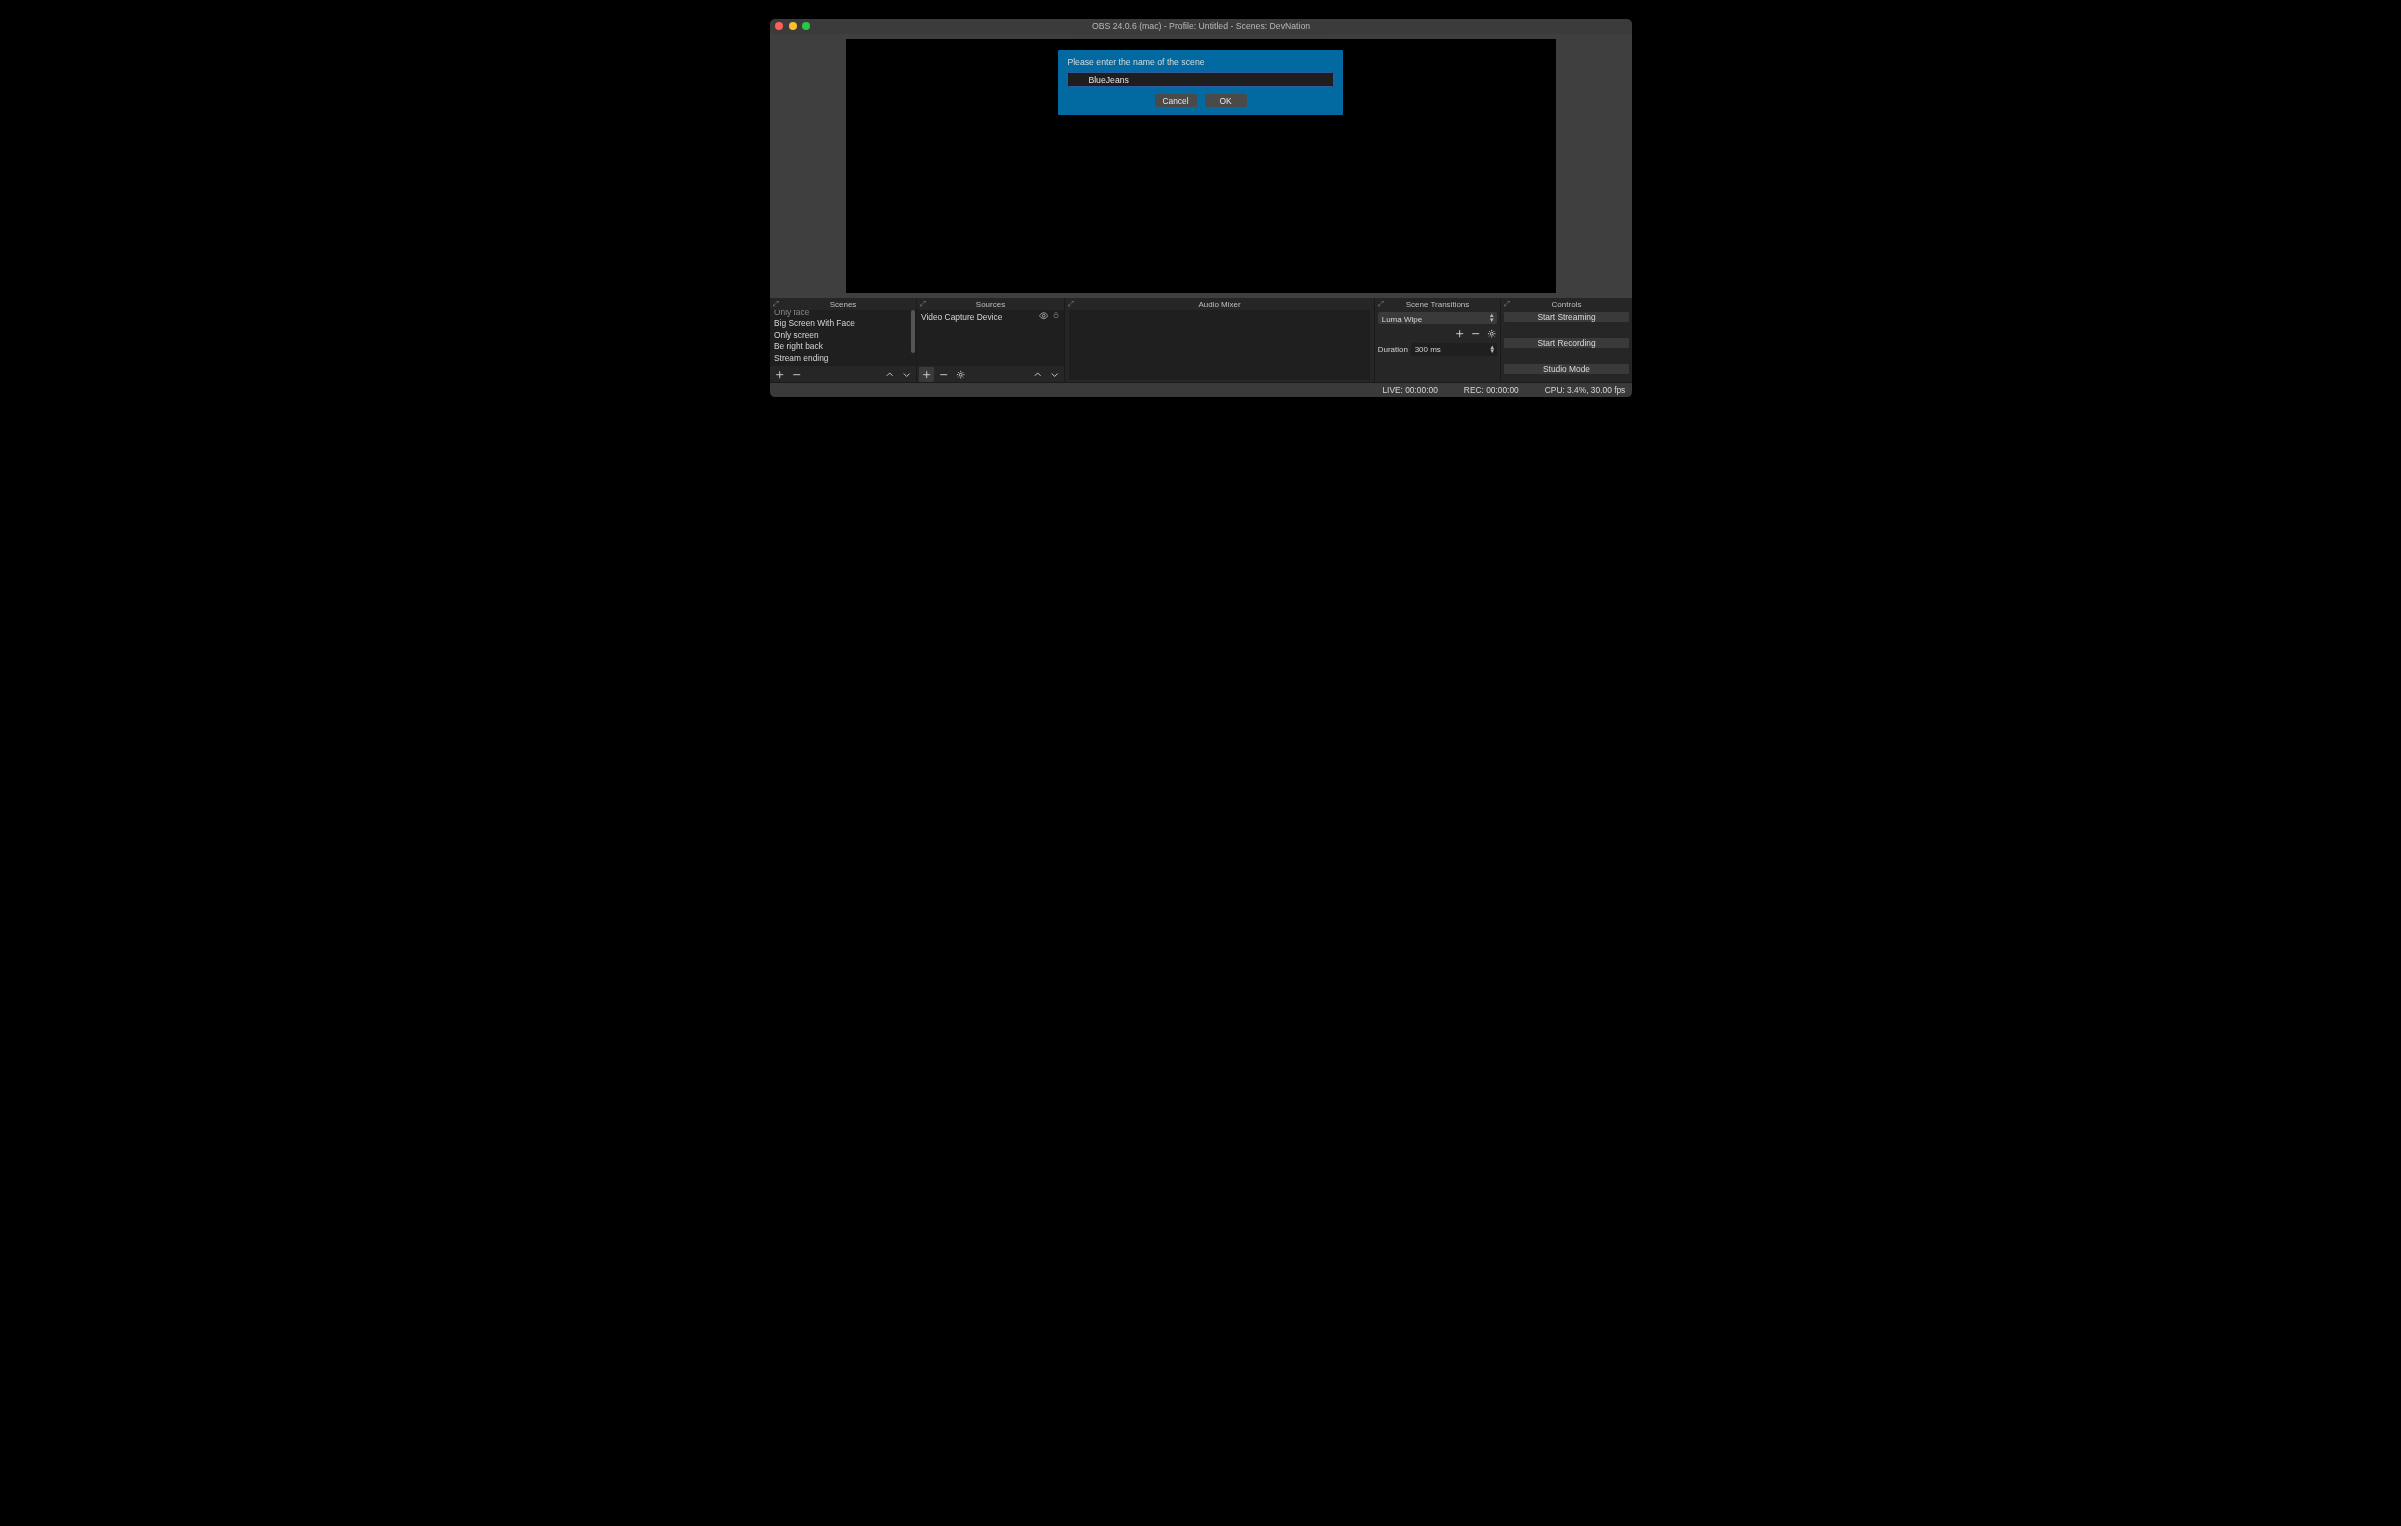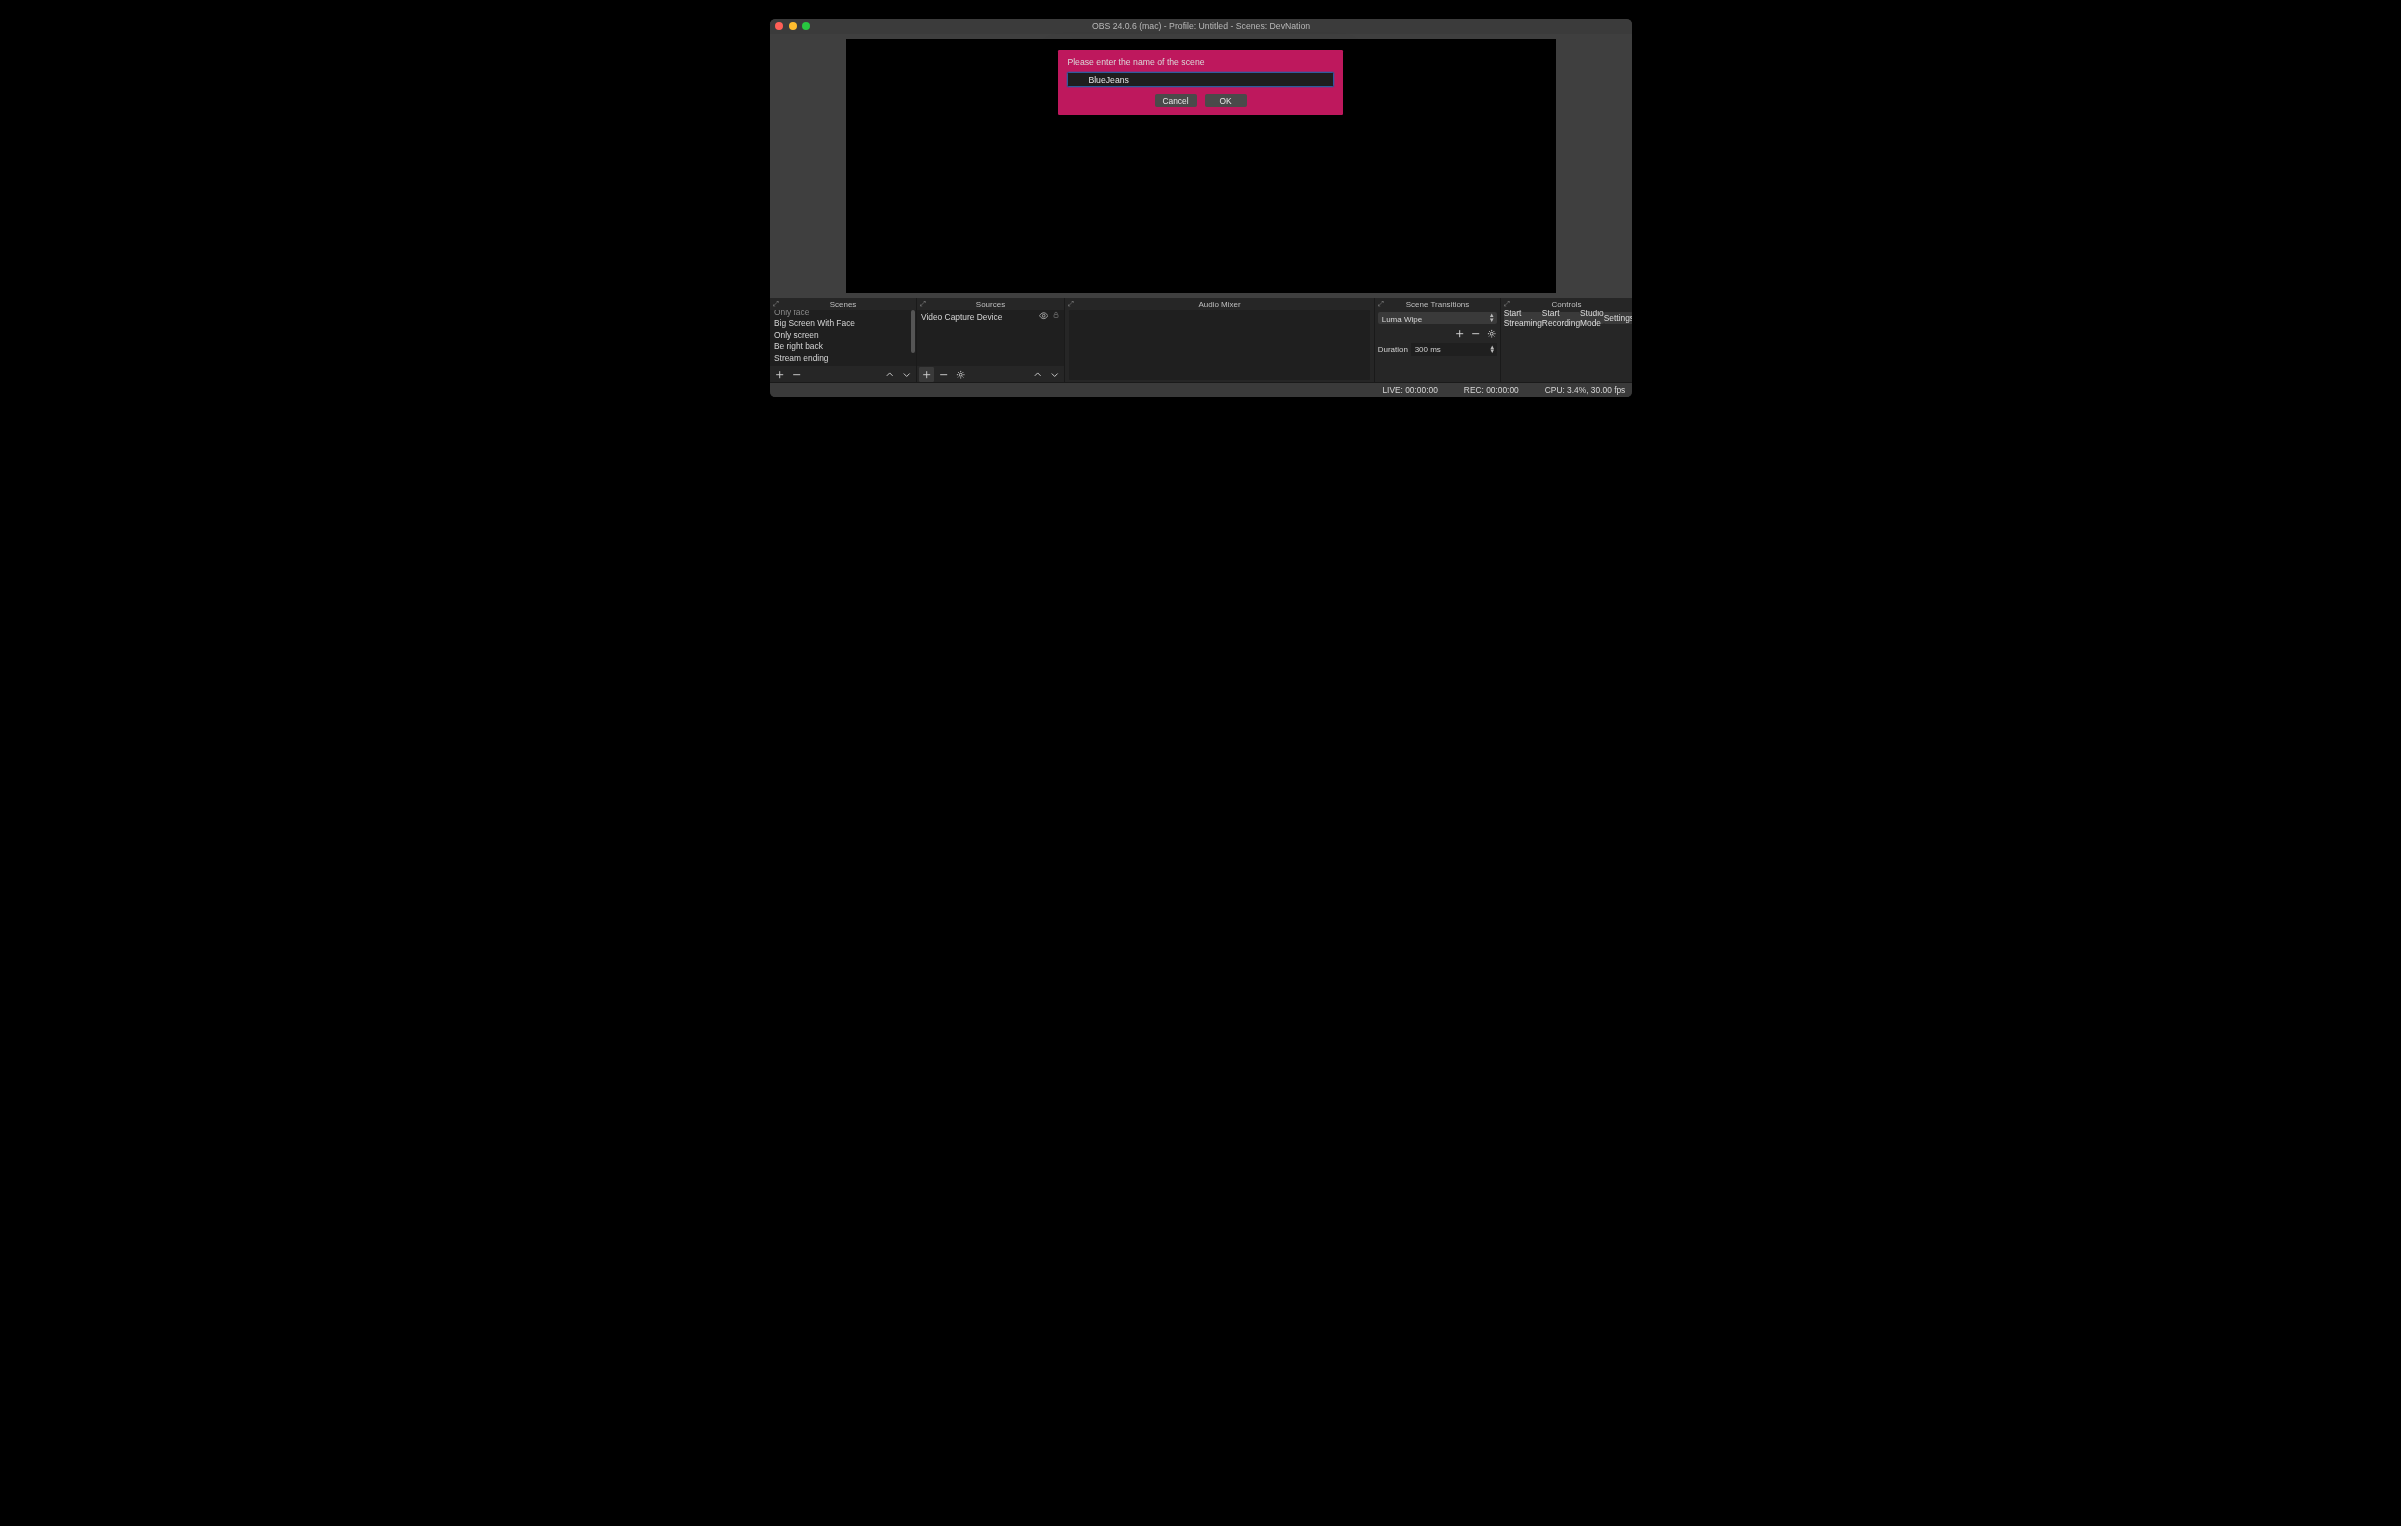--- a/index.html
+++ b/index.html
@@ -228,21 +228,21 @@
   .spinner .updown {
     position:absolute; right:2px; top:50%;
     transform:translateY(-50%);
     color:#bbb; font-size:6px; line-height:4.7px;
     display:flex; flex-direction:column;
   }
   
   .controls { width: 131px; }
   .controls-body {
     padding: 1.3px 2.7px;
-    display:flex; flex-direction:row; gap:0;
+    display:flex; flex-direction:column; gap:16px;
   }
   .ctrl-btn {
     background:#3a3a3a;
     height: 12.7px;
     border-radius: 1.3px;
     display:flex; align-items:center; justify-content:center;
     font-size: 8.4px;
     color:#dcdcdc;
   }
   
@@ -255,21 +255,21 @@
     gap: 26px;
     padding: 0 6.7px;
     font-size: 8.4px;
     color:#d6d6d6;
   }
   
   .dialog {
     position: absolute;
     left: 288px; top: 16px;
     width: 285px;
-    background: #be185d;
+    background: #0369a1;
     border-radius: 1.3px;
     box-shadow: 0 6.7px 20px rgba(0,0,0,0.6);
     padding: 7.4px 9.4px 8px 9.4px;
     color: #dadada;
     font-size: 8.7px;
     z-index: 50;
   }
   .dialog .dlg-label { margin-bottom: 5.4px; }
   .dialog input {
     width: 100%;

